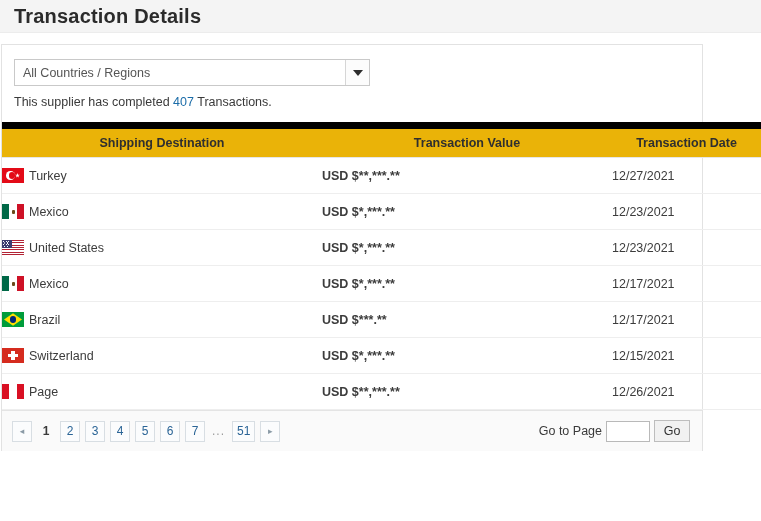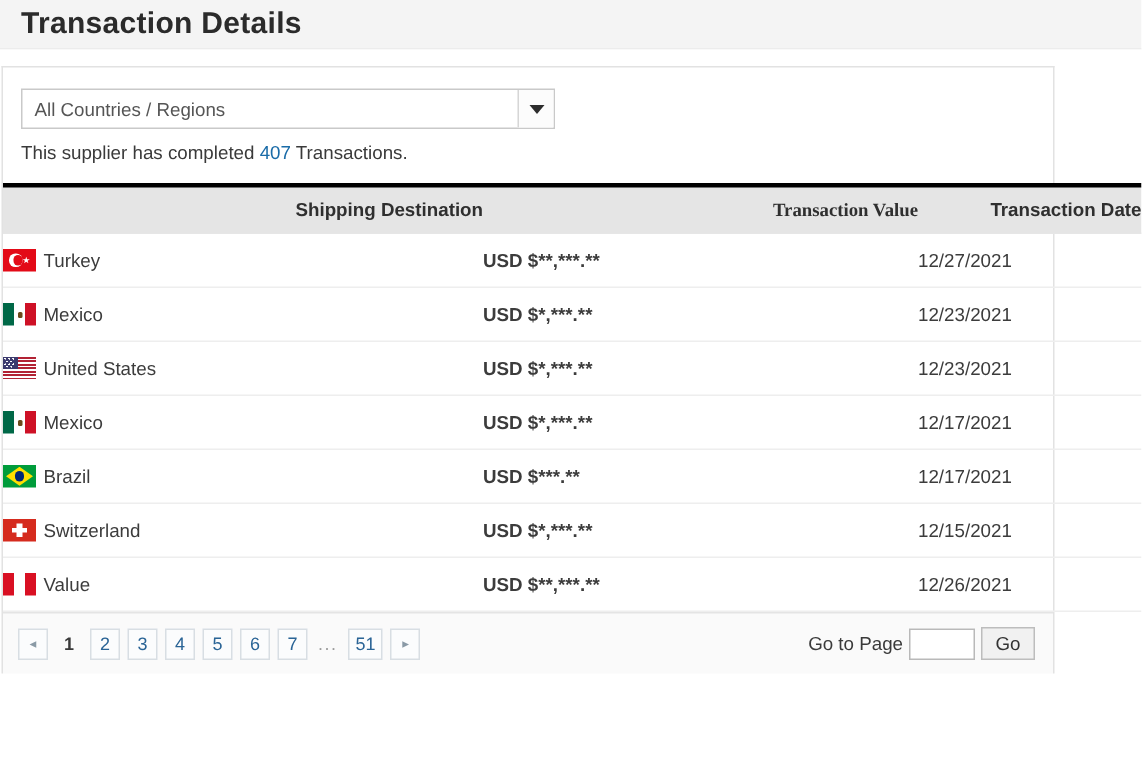--- a/index.html
+++ b/index.html
@@ -97,33 +97,33 @@
     color: #1b6ca8;
   }
 
   
   table.txn {
     width: 100%;
     border-collapse: collapse;
     table-layout: fixed;
   }
   table.txn thead th {
-    background: #e5e5e5;
-    border-top: 3px solid #000000;
+    background: #eab308;
+    border-top: 7px solid #000000;
     border-bottom: 1px solid #e6e6e6;
     height: 32px;
     font-size: 12.5px;
     font-weight: bold;
     color: #2f2f2f;
-    text-align: right;
+    text-align: center;
     padding: 0;
     box-sizing: border-box;
   }
   th.c-dest  { width: 320px; padding-left: 30px; }
-  th.c-value { width: 290px; padding-left: 20px; font-family: Liberation Serif, serif; }
+  th.c-value { width: 290px; padding-left: 20px; }
   th.c-date  { width: 149px; padding-left: 11px; }
 
   table.txn tbody td {
     height: 36px;
     border-bottom: 1px solid #eeeeee;
     font-size: 12.5px;
     color: #3c3c3c;
     padding: 0;
     vertical-align: middle;
     box-sizing: border-box;
@@ -464,21 +464,21 @@
           </div>
         </td>
         <td class="c-value">USD $*,***.**</td>
         <td class="c-date">12/15/2021</td>
       </tr>
 
       <tr>
         <td class="c-dest">
           <div class="dest-cell">
             <span class="flag flag-pe"></span>
-            <span class="dest-name">Value</span>
+            <span class="dest-name">Page</span>
           </div>
         </td>
         <td class="c-value">USD $**,***.**</td>
         <td class="c-date">12/26/2021</td>
       </tr>
 
     </tbody>
   </table>
 
   <div class="footer">

